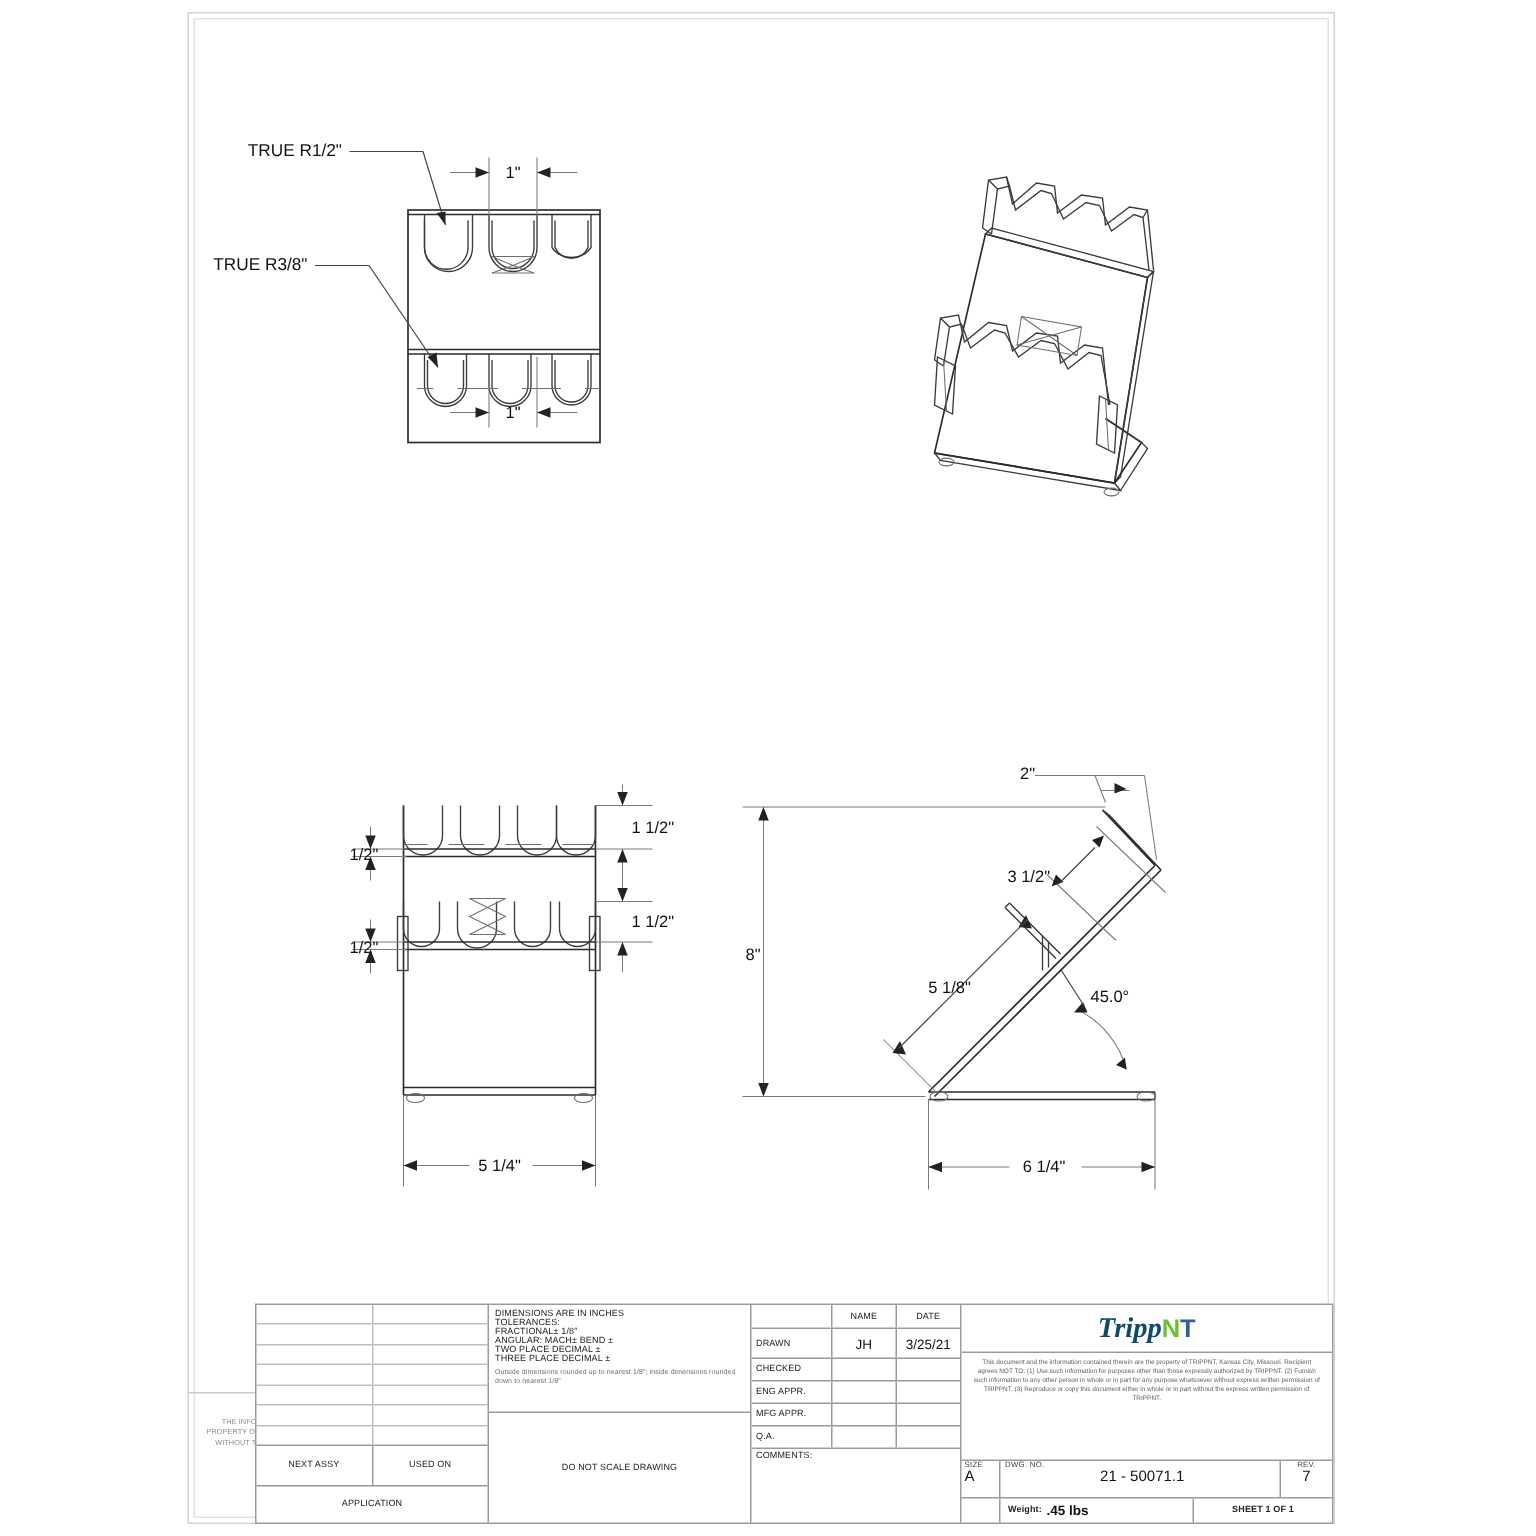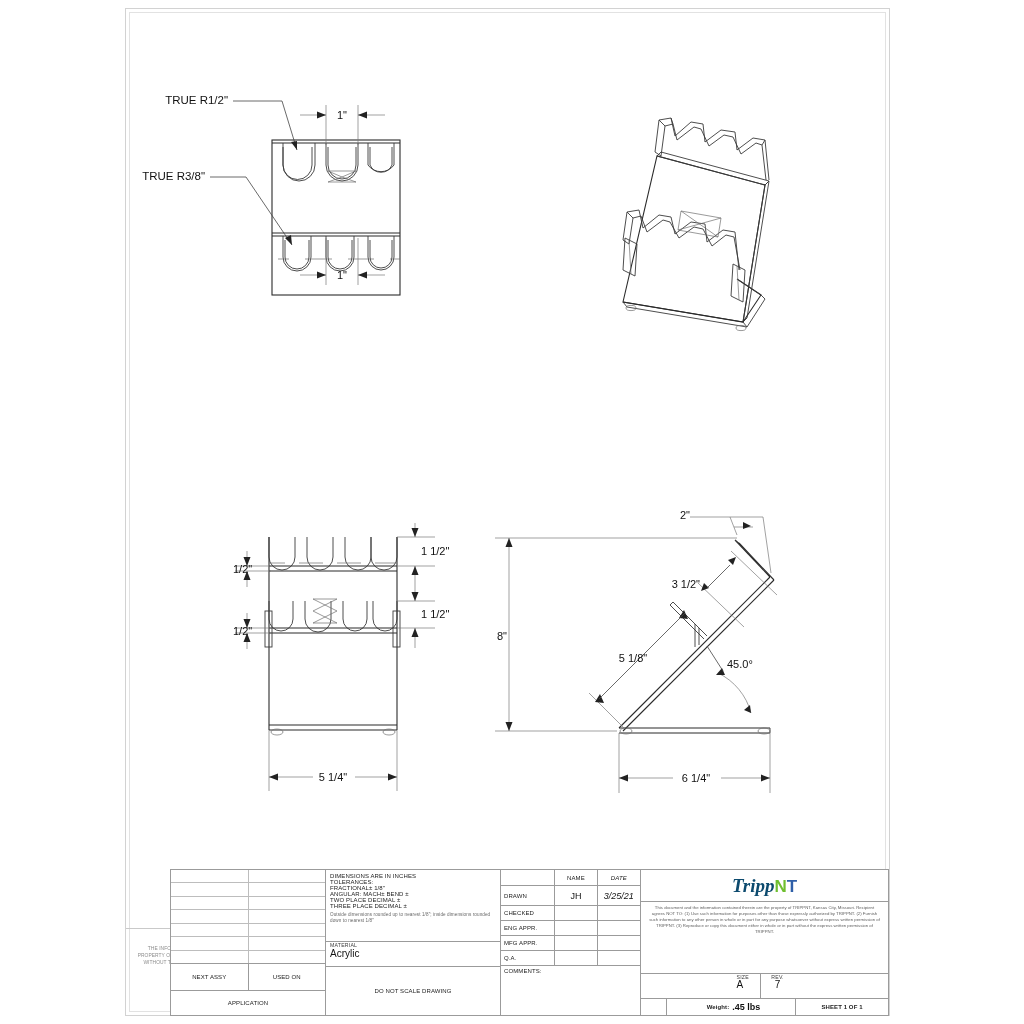--- a/index.html
+++ b/index.html
@@ -21,21 +21,21 @@
   .ext{fill:none;stroke:#7a7a7a;stroke-width:0.7;}
   .lead{fill:none;stroke:#444;stroke-width:0.8;}
   .arw{fill:#222;stroke:none;}
   .dimtxt{font-family:"Liberation Sans",sans-serif;font-size:11px;fill:#111;}
   .lbl{font-family:"Liberation Sans",sans-serif;font-size:11.5px;fill:#111;}
 
   
   #tb{position:absolute;left:170px;top:869px;width:719px;height:147px;
       border:1px solid #9b9b9b;box-sizing:border-box;display:flex;
       background:#fff;}
-  .cell{box-sizing:border-box;position:relative;justify-content:center;}
+  .cell{box-sizing:border-box;position:relative;}
   .bb{border-bottom:1px solid #9b9b9b;}
   .br{border-right:1px solid #9b9b9b;}
 
   .tiny{font-size:4.6px;line-height:1.32;color:#6a6a6a;letter-spacing:.1px;}
   .hdr{font-size:5.2px;color:#3c3c3c;letter-spacing:.2px;}
   .mid{font-size:6.0px;color:#222;letter-spacing:.1px;}
   .big{font-size:10px;color:#111;}
   .big2{font-size:9px;color:#111;}
 
   
@@ -61,21 +61,21 @@
   .tolwrap div{white-space:nowrap;}
 
   
   .ndrow{display:flex;border-bottom:1px solid #9b9b9b;}
   .ndrow:last-child{border-bottom:none;}
   .ndlab{width:39%;border-right:1px solid #9b9b9b;box-sizing:border-box;
          padding-left:3px;display:flex;align-items:center;}
   .ndn{width:30.5%;border-right:1px solid #9b9b9b;box-sizing:border-box;
        display:flex;align-items:center;justify-content:center;}
   .ndd{width:30.5%;box-sizing:border-box;display:flex;align-items:center;
-       justify-content:center;font-style:italic;}
+       justify-content:center;}
 
   
   #logo{font-size:19px;font-style:italic;font-family:"Liberation Serif",serif;
         text-align:center;line-height:1;white-space:nowrap;}
   #logo .a{color:#0c4a6e;font-weight:bold;}
   #logo .b{color:#6fbf2f;font-weight:bold;font-style:normal;font-size:17px;
            font-family:"Liberation Sans",sans-serif;}
   #logo .c{color:#2f5fa8;font-weight:bold;font-style:normal;font-size:17px;
            font-family:"Liberation Sans",sans-serif;}
 
@@ -369,24 +369,20 @@
   <div class="cell br" style="width:175px;display:flex;flex-direction:column;">
     <div class="cell bb tolwrap" style="height:72px;">
       <div class="mid">DIMENSIONS ARE IN INCHES</div>
       <div class="mid">TOLERANCES:</div>
       <div class="mid">FRACTIONAL±  1/8"</div>
       <div class="mid">ANGULAR: MACH±     BEND ±</div>
       <div class="mid">TWO PLACE DECIMAL     ±</div>
       <div class="mid">THREE PLACE DECIMAL   ±</div>
       <div class="tiny" style="margin-top:3px;white-space:normal;">Outside dimensions rounded up to nearest 1/8"; inside dimensions rounded down to nearest 1/8"</div>
     </div>
-    <div class="cell bb" style="height:25px;padding-left:4px;">
-      <div class="hdr">MATERIAL</div>
-      <div class="big">Acrylic</div>
-    </div>
     <div class="cell" style="flex:1;">
       <div class="ctr mid">DO  NOT  SCALE  DRAWING</div>
     </div>
   </div>
 
   <div class="cell br" style="width:140px;display:flex;flex-direction:column;">
     <div class="ndrow" style="height:15px;">
       <div class="ndlab"></div>
       <div class="ndn mid">NAME</div>
       <div class="ndd mid">DATE</div>
@@ -428,20 +424,24 @@
       </div>
     </div>
     <div class="cell bb" style="height:72px;">
       <div id="legal">This document and the information contained therein are the property of TRIPPNT, Kansas City, Missouri. Recipient agrees NOT TO: (1) Use such information for purposes other than those expressly authorized by TRIPPNT. (2) Furnish such information to any other person in whole or in part for any purpose whatsoever without express written permission of TRIPPNT. (3) Reproduce or copy this document either in whole or in part without the express written permission of TRIPPNT.</div>
     </div>
     <div class="cell bb" style="height:25px;display:flex;">
       <div class="cell br" style="width:26px;padding-left:2px;">
         <div class="hdr">SIZE</div>
         <div class="big" style="line-height:1;">A</div>
       </div>
+      <div class="cell br" style="flex:1;padding-left:3px;position:relative;">
+        <div class="hdr">DWG.  NO.</div>
+        <div class="big" style="text-align:center;line-height:1;">21 - 50071.1</div>
+      </div>
       <div class="cell" style="width:34px;text-align:center;">
         <div class="hdr">REV.</div>
         <div class="big" style="line-height:1;">7</div>
       </div>
     </div>
     <div class="cell" style="flex:1;display:flex;font-weight:bold;">
       <div class="cell br" style="width:26px;"></div>
       <div class="cell br" style="flex:1;display:flex;align-items:center;padding-left:5px;">
         <span class="mid">Weight:</span>
         <span class="big2" style="margin-left:3px;">.45 lbs</span>

